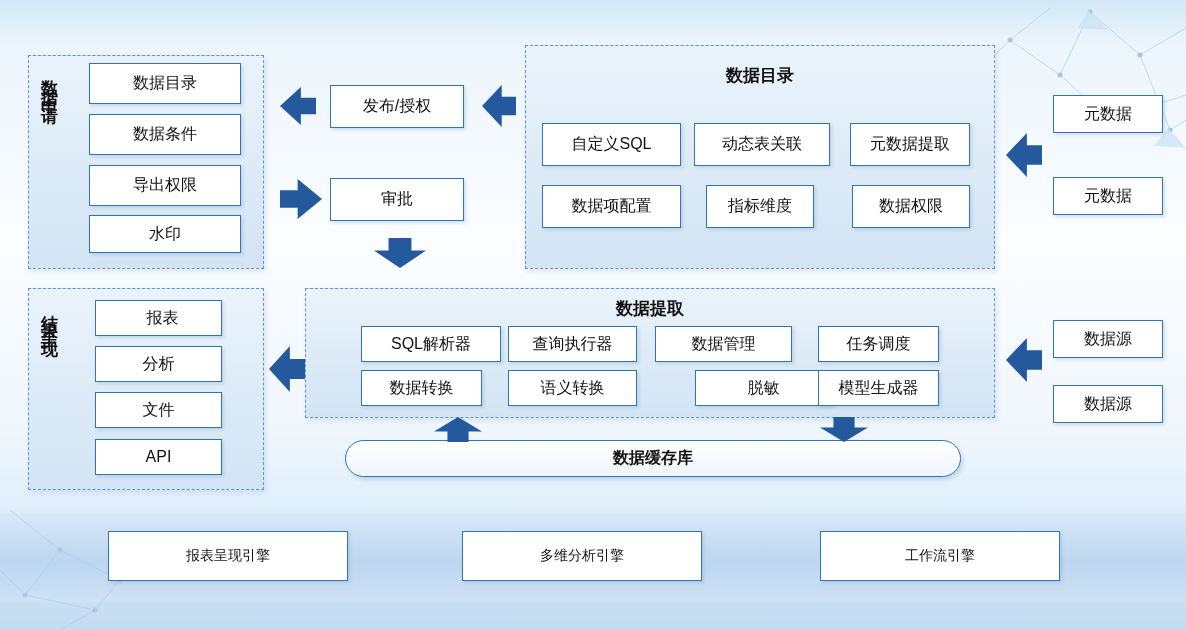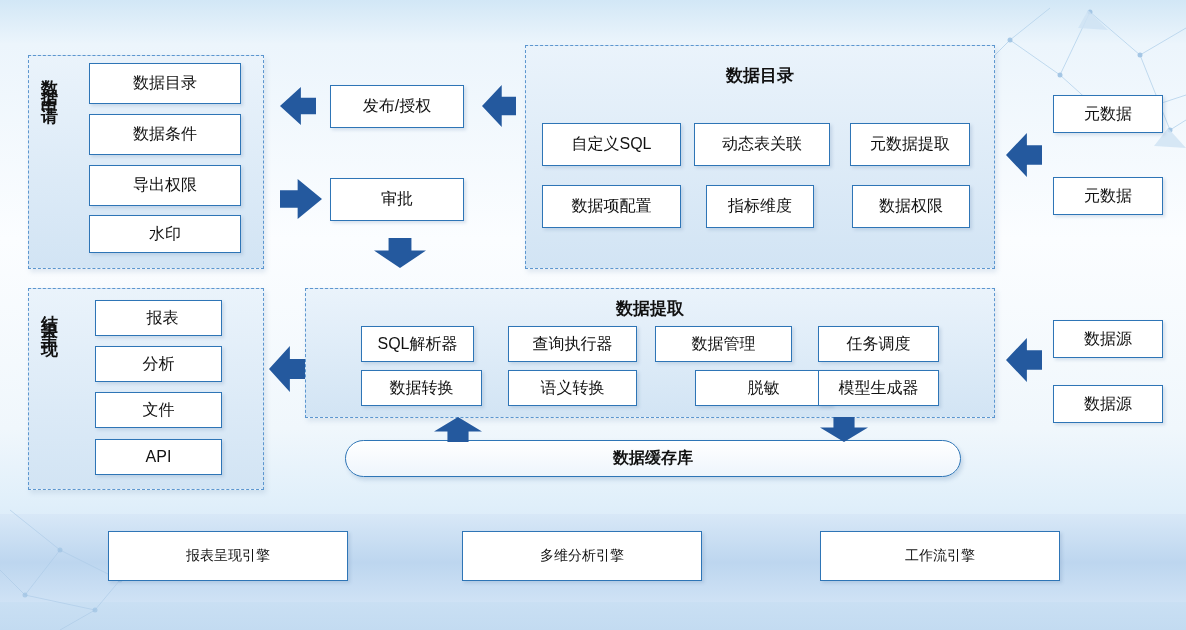--- a/index.html
+++ b/index.html
@@ -116,21 +116,21 @@
     <div class="box" style="left:180px; top:139px; width:108px; height:43px;">指标维度</div>
     <div class="box" style="left:326px; top:139px; width:118px; height:43px;">数据权限</div>
   </div>
 
   <div class="box" style="left:1053px; top:95px; width:110px; height:38px;">元数据</div>
   <div class="box" style="left:1053px; top:177px; width:110px; height:38px;">元数据</div>
   <div class="arrow a-left" style="left:1006px; top:133px; width:36px; height:44px;"></div>
 
   <div class="panel" style="left:305px; top:288px; width:690px; height:130px;">
     <div class="ptitle" style="top:8px;">数据提取</div>
-    <div class="box" style="left:55px; top:37px; width:113px; height:36px;">SQL解析器</div>
+    <div class="box" style="left:55px; top:37px; width:140px; height:36px;">SQL解析器</div>
     <div class="box" style="left:202px; top:37px; width:129px; height:36px;">查询执行器</div>
     <div class="box" style="left:349px; top:37px; width:137px; height:36px;">数据管理</div>
     <div class="box" style="left:512px; top:37px; width:121px; height:36px;">任务调度</div>
     <div class="box" style="left:55px; top:81px; width:121px; height:36px;">数据转换</div>
     <div class="box" style="left:202px; top:81px; width:129px; height:36px;">语义转换</div>
     <div class="box" style="left:349px; top:81px; width:137px; height:36px;margin-left:40px;">脱敏</div>
     <div class="box" style="left:512px; top:81px; width:121px; height:36px;">模型生成器</div>
   </div>
 
   <div class="box" style="left:1053px; top:320px; width:110px; height:38px;">数据源</div>

